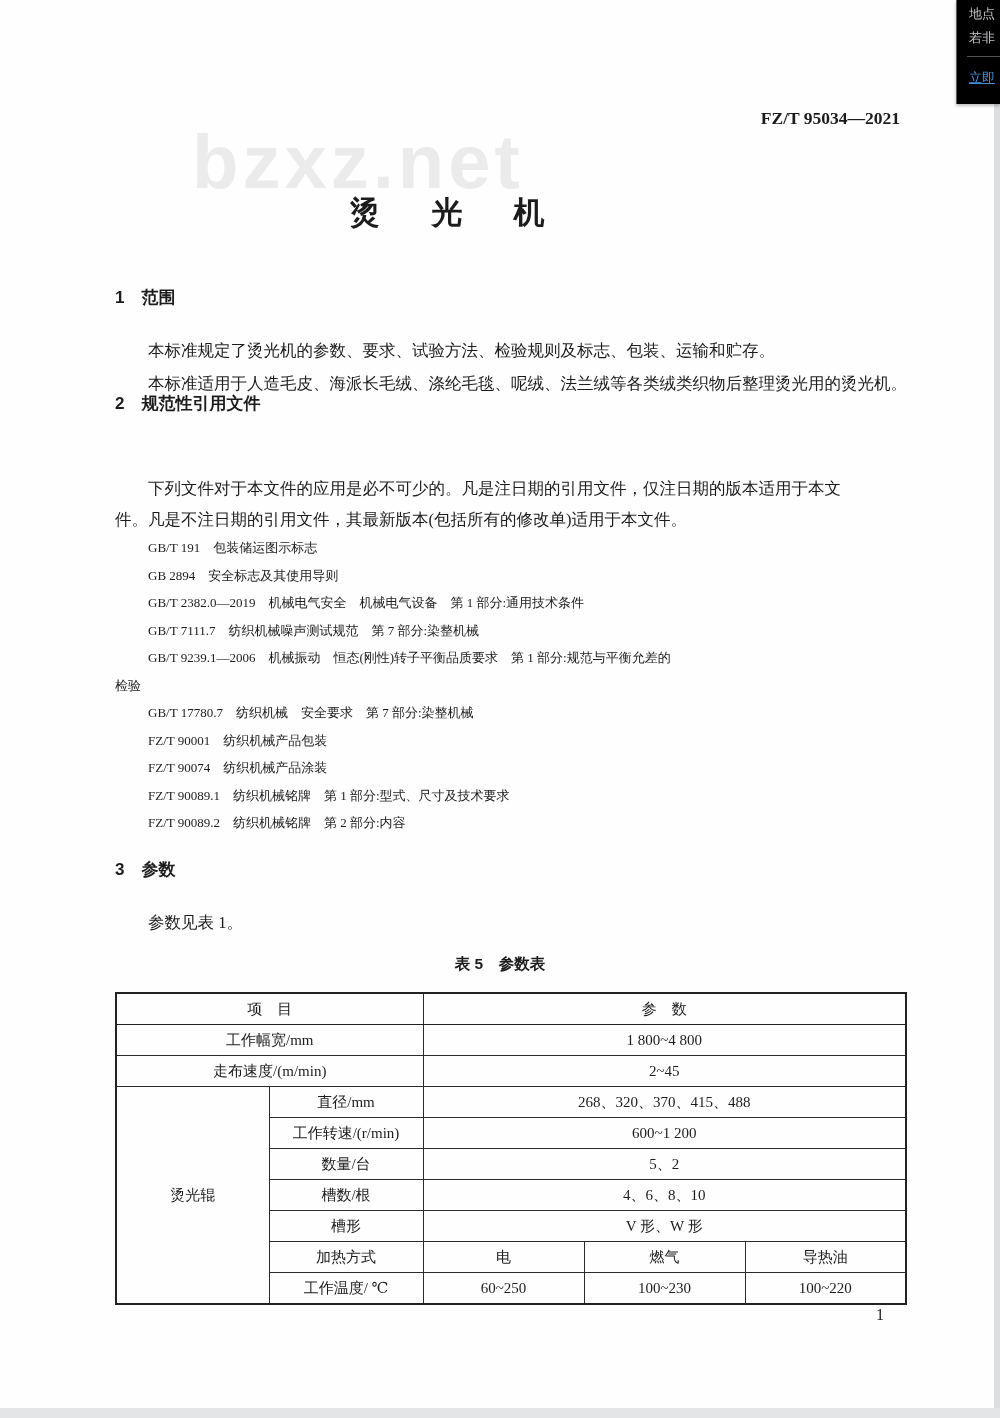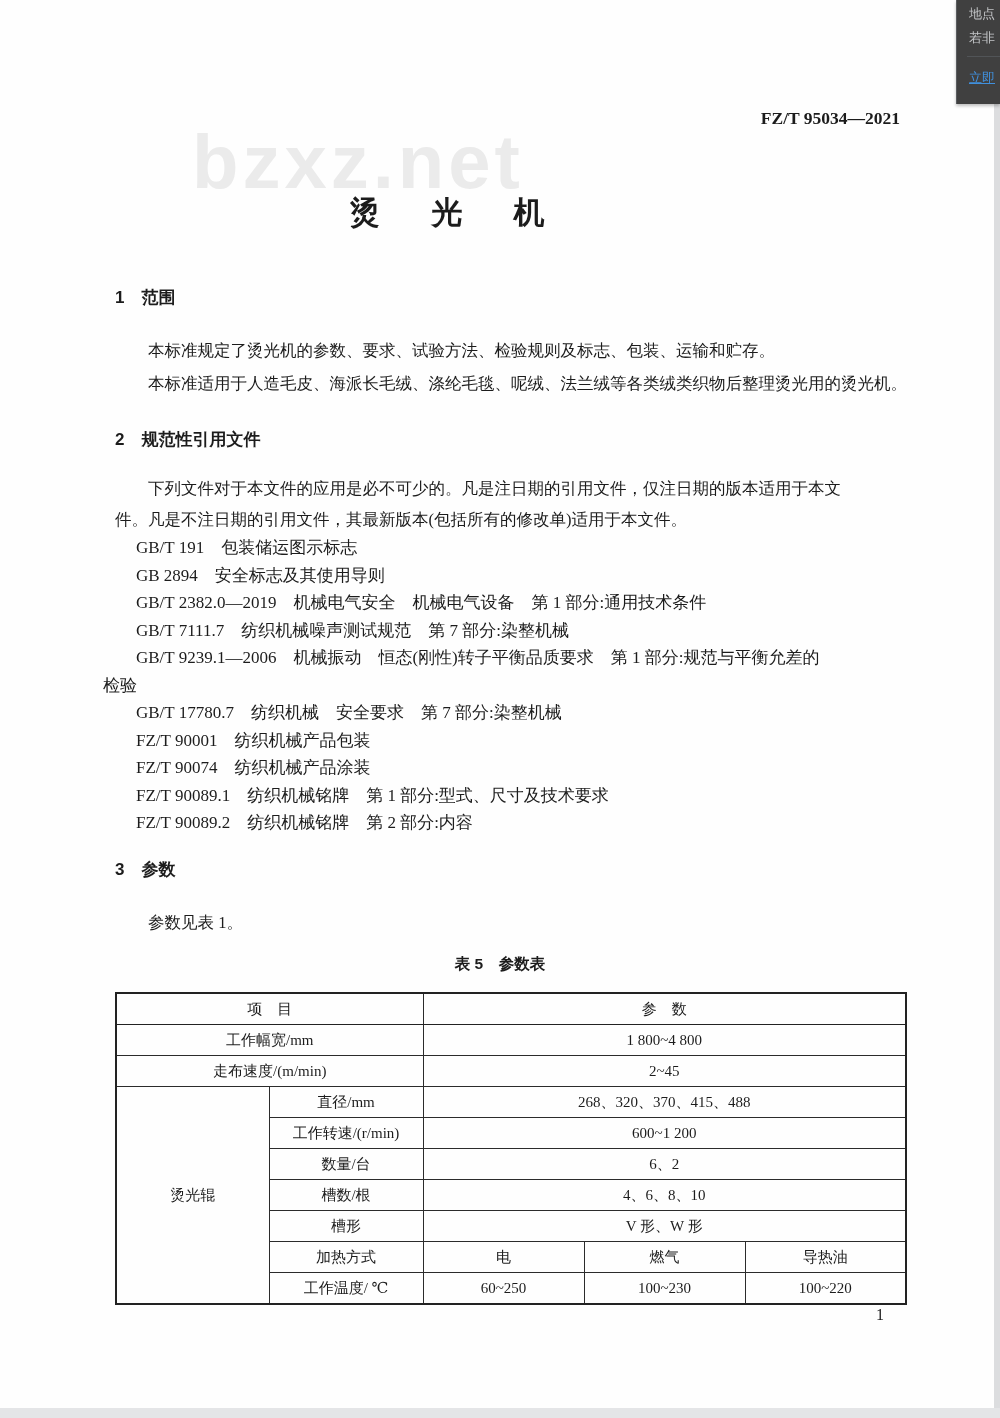--- a/index.html
+++ b/index.html
@@ -10,21 +10,21 @@
     overflow:hidden;
     font-family:"Liberation Serif","DejaVu Serif",serif;
     color:#1c1c1c;
   }
   
   .right-strip{position:absolute;top:0;right:0;width:6px;height:1418px;background:#dcdddf;}
   .bottom-strip{position:absolute;left:0;bottom:0;width:1000px;height:10px;background:#e4e5e7;}
   
   .overlay{
     position:absolute;top:0;right:0;width:43px;height:104px;
-    background:#404040;overflow:hidden;
+    background:#000000;overflow:hidden;
     border-left:1px solid #595c5f;
     box-shadow:0 2px 3px rgba(0,0,0,.25);
     font-family:"Liberation Sans","DejaVu Sans",sans-serif;
     font-size:13px;color:#c3c5c7;margin-left:20px;
   }
   .overlay .ov-line1{position:absolute;left:12px;top:5px;white-space:nowrap;}
   .overlay .ov-line2{position:absolute;left:12px;top:29px;white-space:nowrap;}
   .overlay .ov-divider{position:absolute;left:10px;top:56px;width:60px;height:1px;background:#515457;}
   .overlay .ov-link{position:absolute;left:12px;top:69px;white-space:nowrap;color:#4090dd;text-decoration:underline;cursor:pointer;}
   
@@ -48,22 +48,22 @@
   .sec-heading{
     position:absolute;left:115px;
     font-family:"Liberation Sans","DejaVu Sans",sans-serif;
     font-weight:bold;font-size:17px;z-index:1;white-space:pre;
   }
   .body-line{
     position:absolute;left:148px;font-size:16.5px;z-index:1;white-space:pre;text-align:right;
   }
   .body-line.margin-left{left:115px;}
   .refs{
-    position:absolute;left:136px;top:534px;z-index:1;
-    font-size:17px;line-height:27.5px;
+    position:absolute;left:148px;top:534px;z-index:1;
+    font-size:13px;line-height:27.5px;
   }
   .ref-line{white-space:pre;}
   .ref-line.outdent{margin-left:-33px;}
   .table-caption{
     position:absolute;top:954px;left:0;width:1000px;text-align:center;
     font-family:"Liberation Sans","DejaVu Sans",sans-serif;
     font-weight:bold;font-size:15.5px;z-index:1;white-space:pre;
   }
   
   table.params{
@@ -101,21 +101,21 @@
   </div>
 
   <div class="doc-code">FZ/T 95034—2021</div>
 
   <div class="doc-title">烫　光　机</div>
 
   <div class="sec-heading" style="top:286px">1　范围</div>
   <div class="body-line" style="top:340px">本标准规定了烫光机的参数、要求、试验方法、检验规则及标志、包装、运输和贮存。</div>
   <div class="body-line" style="top:373px">本标准适用于人造毛皮、海派长毛绒、涤纶毛毯、呢绒、法兰绒等各类绒类织物后整理烫光用的烫光机。</div>
 
-  <div class="sec-heading" style="top:428px">2　规范性引用文件</div>
+  <div class="sec-heading" style="top:392px">2　规范性引用文件</div>
   <div class="body-line" style="top:478px">下列文件对于本文件的应用是必不可少的。凡是注日期的引用文件，仅注日期的版本适用于本文</div>
   <div class="body-line margin-left" style="top:509px">件。凡是不注日期的引用文件，其最新版本(包括所有的修改单)适用于本文件。</div>
 
   <div class="refs">
     <div class="ref-line">GB/T 191　包装储运图示标志</div>
     <div class="ref-line">GB 2894　安全标志及其使用导则</div>
     <div class="ref-line">GB/T 2382.0—2019　机械电气安全　机械电气设备　第 1 部分:通用技术条件</div>
     <div class="ref-line">GB/T 7111.7　纺织机械噪声测试规范　第 7 部分:染整机械</div>
     <div class="ref-line">GB/T 9239.1—2006　机械振动　恒态(刚性)转子平衡品质要求　第 1 部分:规范与平衡允差的</div>
     <div class="ref-line outdent">检验</div>
@@ -156,21 +156,21 @@
         <td rowspan="7">烫光辊</td>
         <td>直径/mm</td>
         <td colspan="3">268、320、370、415、488</td>
       </tr>
       <tr>
         <td>工作转速/(r/min)</td>
         <td colspan="3">600~1 200</td>
       </tr>
       <tr>
         <td>数量/台</td>
-        <td colspan="3">6、2</td>
+        <td colspan="3">5、2</td>
       </tr>
       <tr>
         <td>槽数/根</td>
         <td colspan="3">4、6、8、10</td>
       </tr>
       <tr>
         <td>槽形</td>
         <td colspan="3">V 形、W 形</td>
       </tr>
       <tr>

